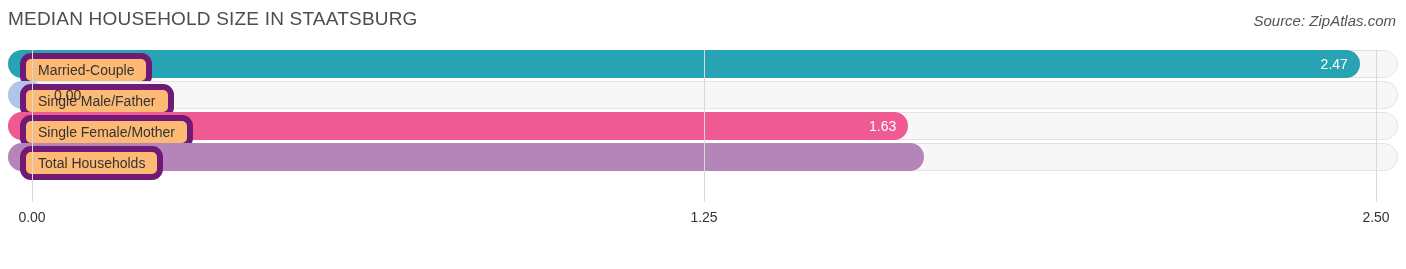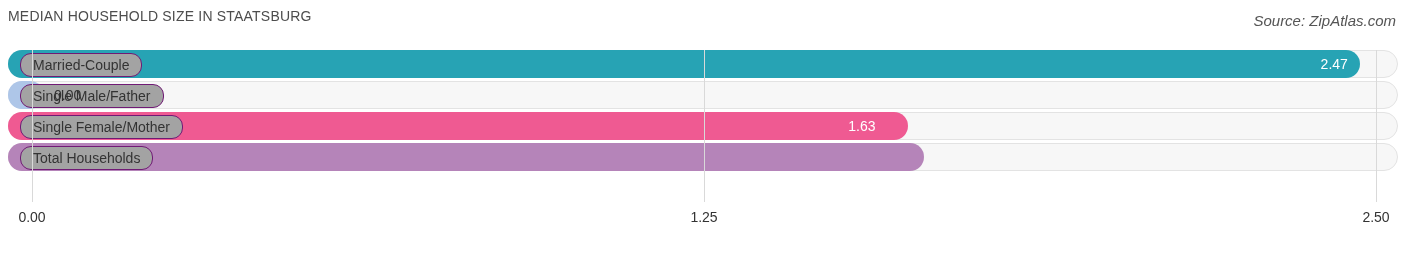--- a/index.html
+++ b/index.html
@@ -16,21 +16,21 @@
   }
   .chart-root {
     position: relative;
     width: 1406px;
     height: 269px;
   }
   .title {
     position: absolute;
     left: 8px;
     top: 8px;
-    font-size: 14px;
+    font-size: 19px;
     color: #4d4d4d;
     letter-spacing: 0.2px;
     white-space: nowrap;
   }
   .source {
     position: absolute;
     right: 10px;
     top: 12px;
     font-size: 15px;
     font-style: italic;
@@ -83,22 +83,22 @@
     border-radius: 14px;
     box-sizing: border-box;
   }
   .label-pill {
     position: absolute;
     left: 12px;
     top: 3px;
     height: 22px;
     line-height: 22px;
     padding: 0 12px 0 12px;
-    background: #a3a3a3;
-    border: 1px solid #701a75;
+    background: #fdba74;
+    border: 6px solid #701a75;
     border-radius: 11px;
     font-size: 14px;
     color: #333333;
     white-space: nowrap;
   }
   .val-in {
     position: absolute;
     top: 0;
     height: 44px;
     line-height: 28px;
@@ -150,21 +150,21 @@
         <div class="row">
           <div class="track"></div>
           <div class="bar" style="width: 36px; background: rgb(174, 198, 232);"></div>
           <div class="label-pill">Single Male/Father</div>
           <div class="val-out" style="left: 46px;">0.00</div>
         </div>
         <div class="row">
           <div class="track"></div>
           <div class="bar" style="width: 900.288px; background: rgb(239, 90, 146);"></div>
           <div class="label-pill">Single Female/Mother</div>
-          <div class="val-in" style="left: 840.288px; width: 48px; text-align: left;">1.63</div>
+          <div class="val-in" style="left: 840.288px; width: 48px; text-align: right;">1.63</div>
         </div>
         <div class="row">
           <div class="track"></div>
           <div class="bar" style="width: 916.416px; background: rgb(181, 132, 185);"></div>
           <div class="label-pill">Total Households</div>
           <div class="val-in" style="left: 856.416px; width: 48px; text-align: right; margin-top: 48px;">1.66</div>
         </div>
       </div>
     <div id="grid">
         <div class="gridline" style="left: 24px;"></div>

